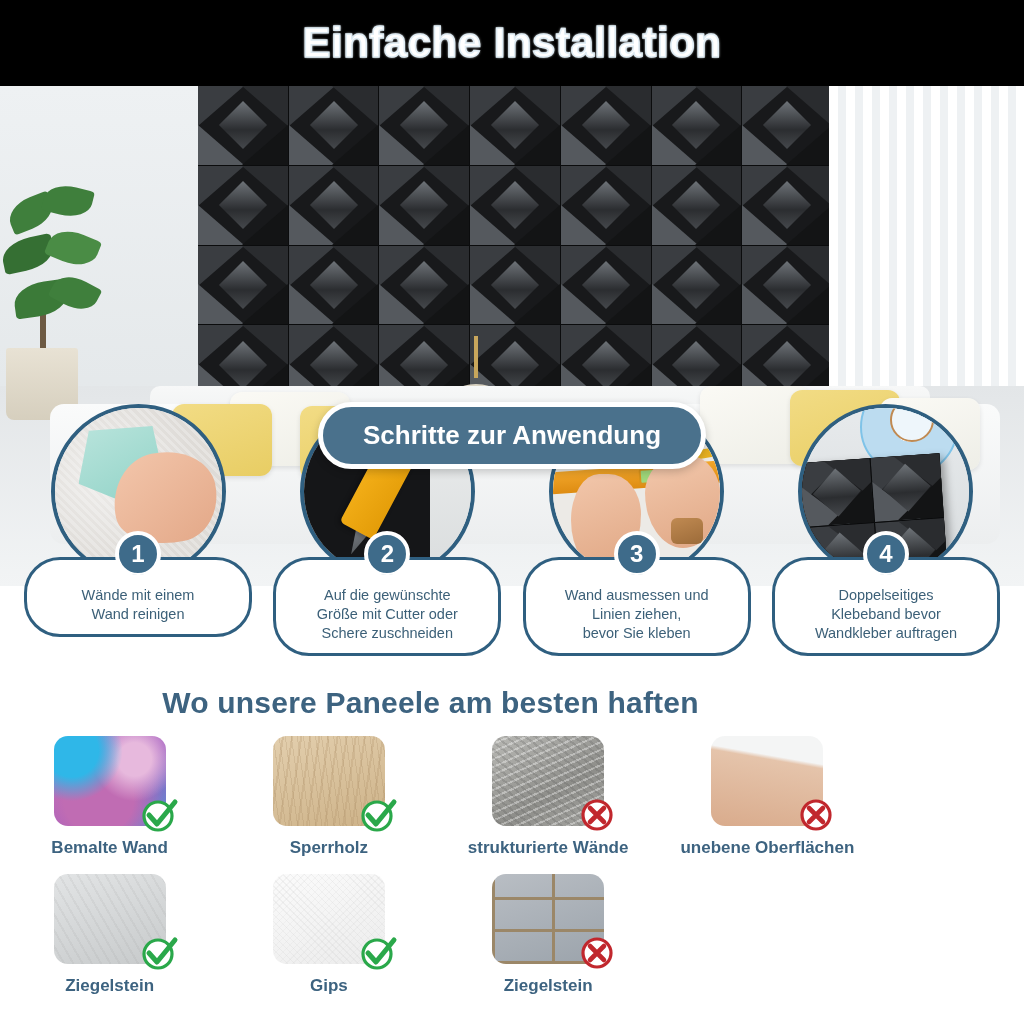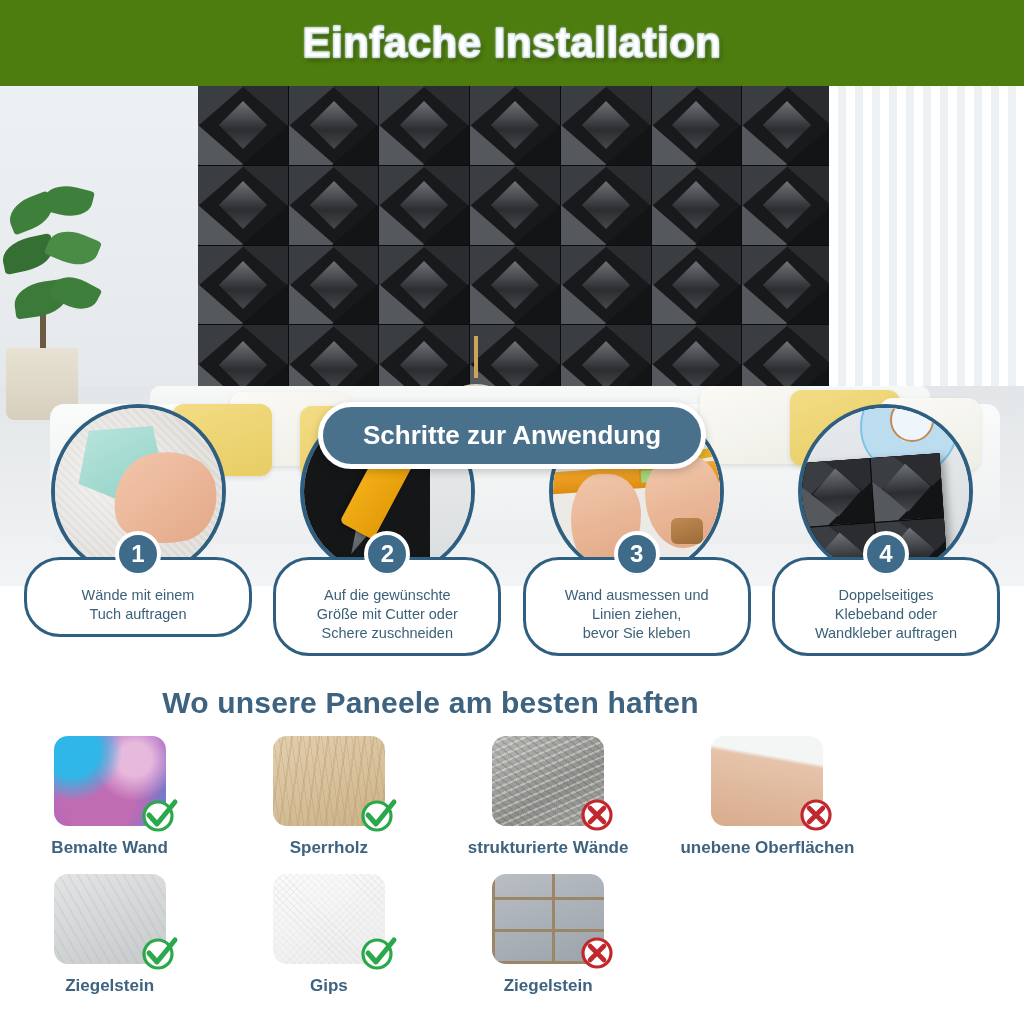--- a/index.html
+++ b/index.html
@@ -8,21 +8,21 @@
     font-family: "Liberation Sans", sans-serif;
     background: #ffffff;
     position: relative;
     overflow: hidden;
   }
 
   
   .header-bar {
     position: absolute; left: 0; top: 0;
     width: 1024px; height: 86px;
-    background: #4d7c0f;
+    background: #000000;
     display: flex; align-items: center; justify-content: center;
   }
   .header-title {
     font-size: 42px;
     font-weight: 700;
     letter-spacing: 0.5px;
     color: #ffffff;
     text-shadow:
       0 0 2px #ffffff, 0 0 3px #eaf2f7,
       2px 3px 5px rgba(0,0,0,0.35);
@@ -578,21 +578,21 @@
       <div class="art">
         <div class="s1-wall"></div>
         <div class="s1-cloth"></div>
         <div class="s1-hand"></div>
       </div>
       <div class="step-num">1</div>
     </div>
     <div class="step-caption">
       <div>
         <span>Wände mit einem</span>
-        <span>Tuch auftragen</span>
+        <span>Wand reinigen</span>
       </div>
     </div>
   </div>
 
   <div class="step">
     <div class="step-circle">
       <div class="art">
         <div class="s2-room"></div>
         <div class="s2-panel"></div>
         <div class="s2-blade"></div>
@@ -668,21 +668,21 @@
                 <i class="dmid"></i>
               </div>
           </div>
         </div>
       </div>
       <div class="step-num">4</div>
     </div>
     <div class="step-caption">
       <div>
         <span>Doppelseitiges</span>
-        <span>Klebeband oder</span>
+        <span>Klebeband bevor</span>
         <span>Wandkleber auftragen</span>
       </div>
     </div>
   </div>
 
 </div>
 
 <div class="surfaces-title">Wo unsere Paneele am besten haften</div>
 <div class="surfaces-grid" id="surfaces-grid">
     <div class="surface">

